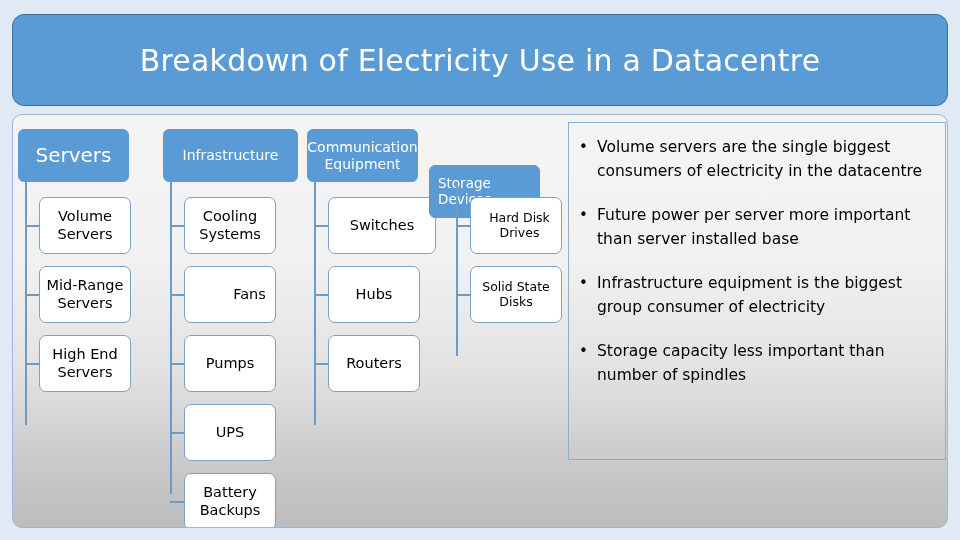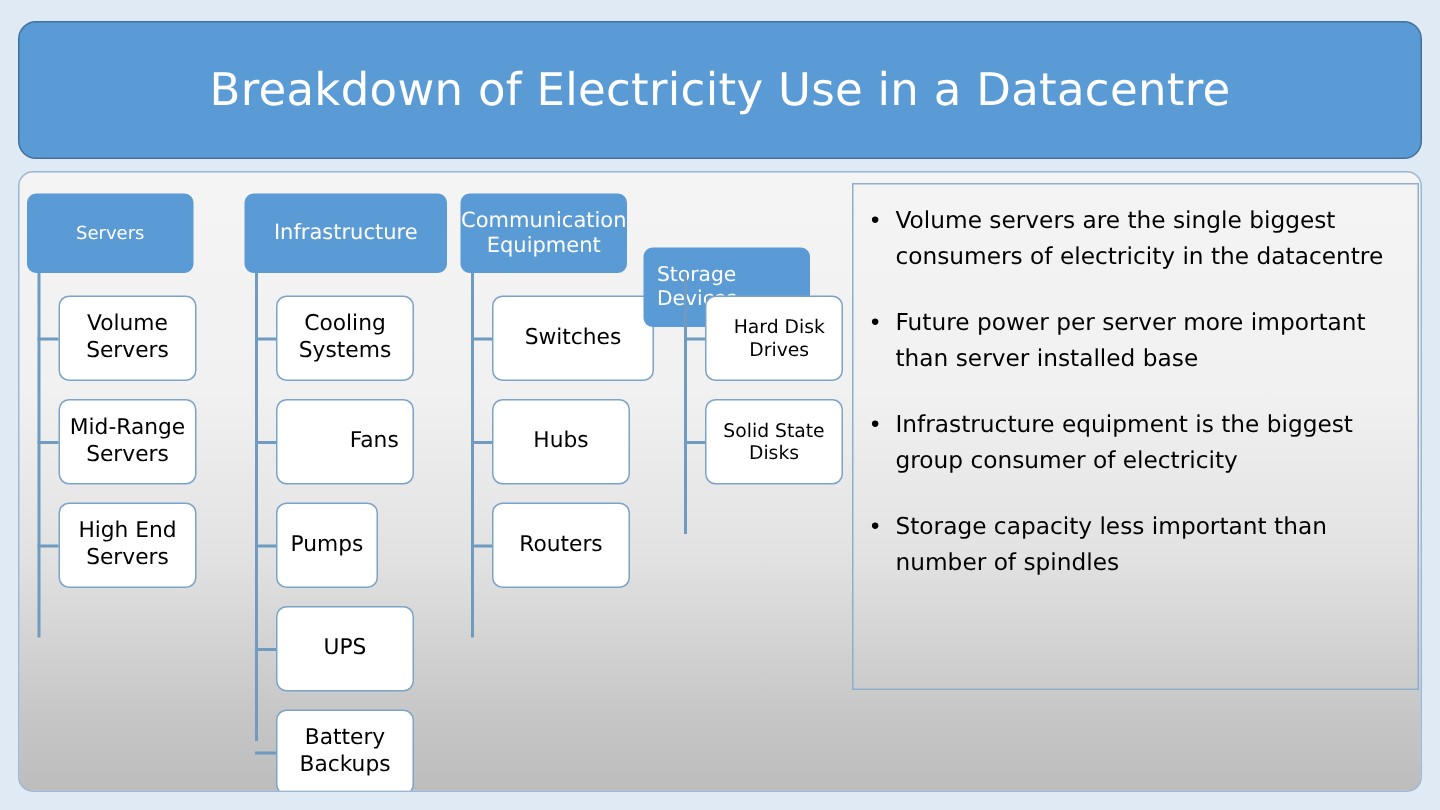--- a/index.html
+++ b/index.html
@@ -103,21 +103,21 @@
 
 <div id="slide">
 
   <div id="title-bar">
     <div id="title-text">Breakdown of Electricity Use in a Datacentre</div>
   </div>
 
   <div id="content-panel">
 
     <div class="tree-col">
-      <div class="hdr-box center" style="left:5px;top:14px;width:111px;height:53px;font-size:12px;">
+      <div class="hdr-box center" style="left:5px;top:14px;width:111px;height:53px;font-size:20px;">
         <span>Servers</span>
       </div>
       <div class="trunk" style="left:12px;top:67px;height:243px;"></div>
       <div class="stub" style="left:12px;top:110px;width:14px;"></div>
       <div class="stub" style="left:12px;top:179px;width:14px;"></div>
       <div class="stub" style="left:12px;top:248px;width:14px;"></div>
 
       <div class="leaf-box" style="left:26px;top:82px;width:92px;height:57px;font-size:14.5px;">
         <span>Volume Servers</span>
       </div>
@@ -139,21 +139,21 @@
       <div class="stub" style="left:157px;top:248px;width:14px;"></div>
       <div class="stub" style="left:157px;top:317px;width:14px;"></div>
       <div class="stub" style="left:157px;top:386px;width:14px;"></div>
 
       <div class="leaf-box" style="left:171px;top:82px;width:92px;height:57px;font-size:14.5px;">
         <span>Cooling Systems</span>
       </div>
       <div class="leaf-box" style="left:171px;top:151px;width:92px;height:57px;font-size:14.5px;padding-left:43px;">
         <span>Fans</span>
       </div>
-      <div class="leaf-box" style="left:171px;top:220px;width:68px;height:57px;font-size:14.5px;">
+      <div class="leaf-box" style="left:171px;top:220px;width:92px;height:57px;font-size:14.5px;">
         <span>Pumps</span>
       </div>
       <div class="leaf-box" style="left:171px;top:289px;width:92px;height:57px;font-size:14.5px;">
         <span>UPS</span>
       </div>
       <div class="leaf-box" style="left:171px;top:358px;width:92px;height:57px;font-size:14.5px;">
         <span>Battery Backups</span>
       </div>
     </div>
 

